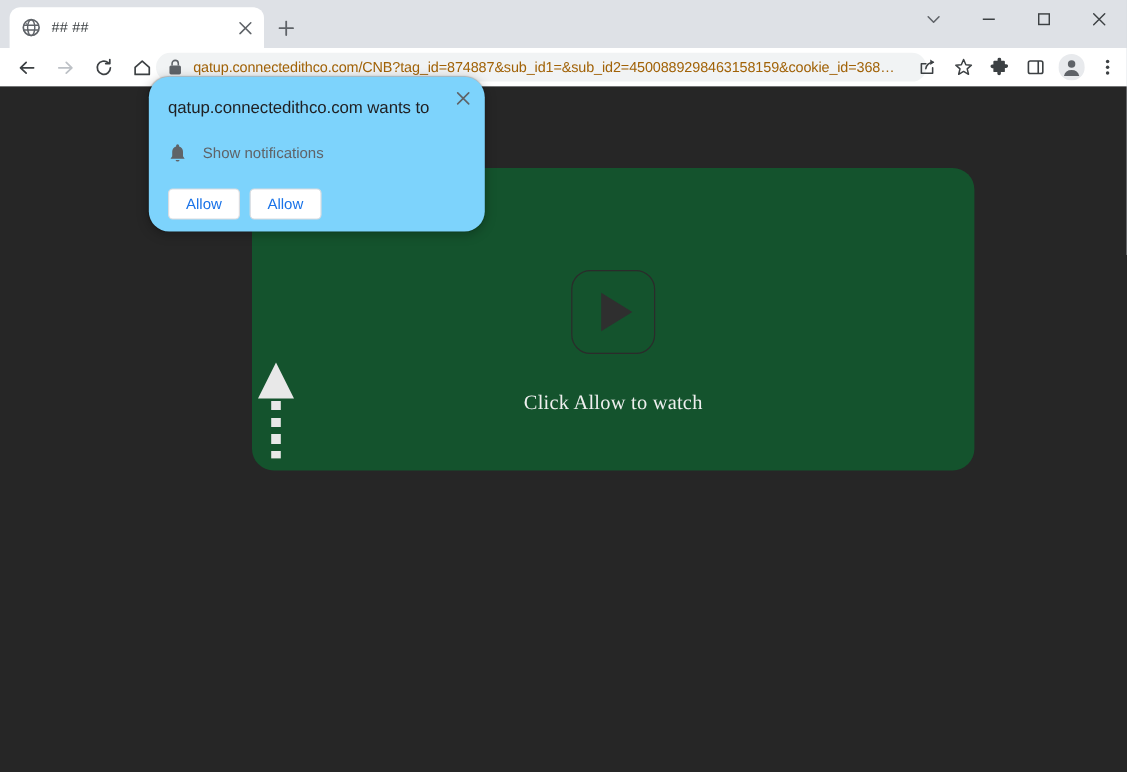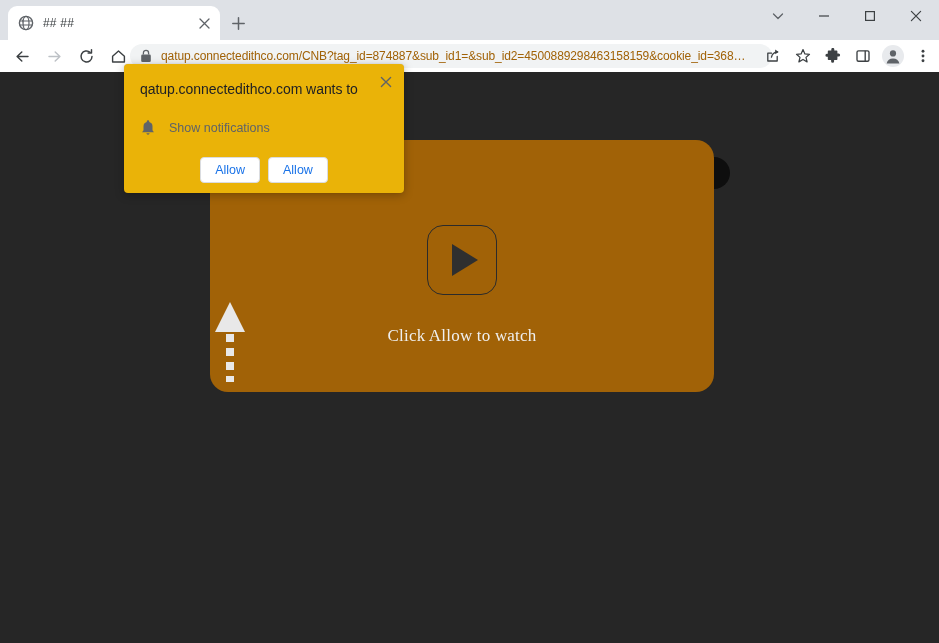--- a/index.html
+++ b/index.html
@@ -171,22 +171,22 @@
   }
   .age-banner-text .age-plus {
     border-bottom: 1.5px solid #7a1b1b;
     padding-bottom: 1px;
   }
 
   
   .player {
     position: absolute;
     left: 210px; top: 68px;
-    width: 504px; height: 252px;
-    background: #a16207;
+    width: 602px; height: 252px;
+    background: #14532d;
     border-radius: 18px;
   }
   .play-btn {
     position: absolute;
     left: 50%;
     top: 85px;
     transform: translateX(-50%);
     width: 70px; height: 70px;
     border: 1.5px solid #2b2b2b;
     border-radius: 16px;
@@ -236,22 +236,22 @@
       #e8e8e8 0px, #e8e8e8 8px,
       transparent 8px, transparent 14px
     );
   }
 
   
   .perm-dialog {
     position: absolute;
     left: 124px; top: 64px;
     width: 280px;
-    background: #eab308;
-    border-radius: 4px;
+    background: #7dd3fc;
+    border-radius: 17px;
     box-shadow: 0 2px 10px rgba(0,0,0,0.28), 0 0 1px rgba(0,0,0,0.22);
     padding: 16px 16px 10px 16px;
     box-sizing: border-box;
     z-index: 50;
   }
   .perm-close {
     position: absolute;
     right: 8px; top: 8px;
     width: 20px; height: 20px;
     display: flex;
@@ -276,21 +276,21 @@
     width: 16px; height: 18px;
     margin-right: 13px;
     display: block;
   }
   .perm-row-label {
     font-size: 12.5px;
     color: #5f6368;
   }
   .perm-actions {
     display: flex;
-    justify-content: center;
+    justify-content: flex-start;
     gap: 8px;
     margin-top: 20px;
   }
   .perm-btn {
     min-width: 56px;
     height: 26px;
     border: 1px solid #dadce0;
     border-radius: 4px;
     background: #ffffff;
     color: #1a73e8;

